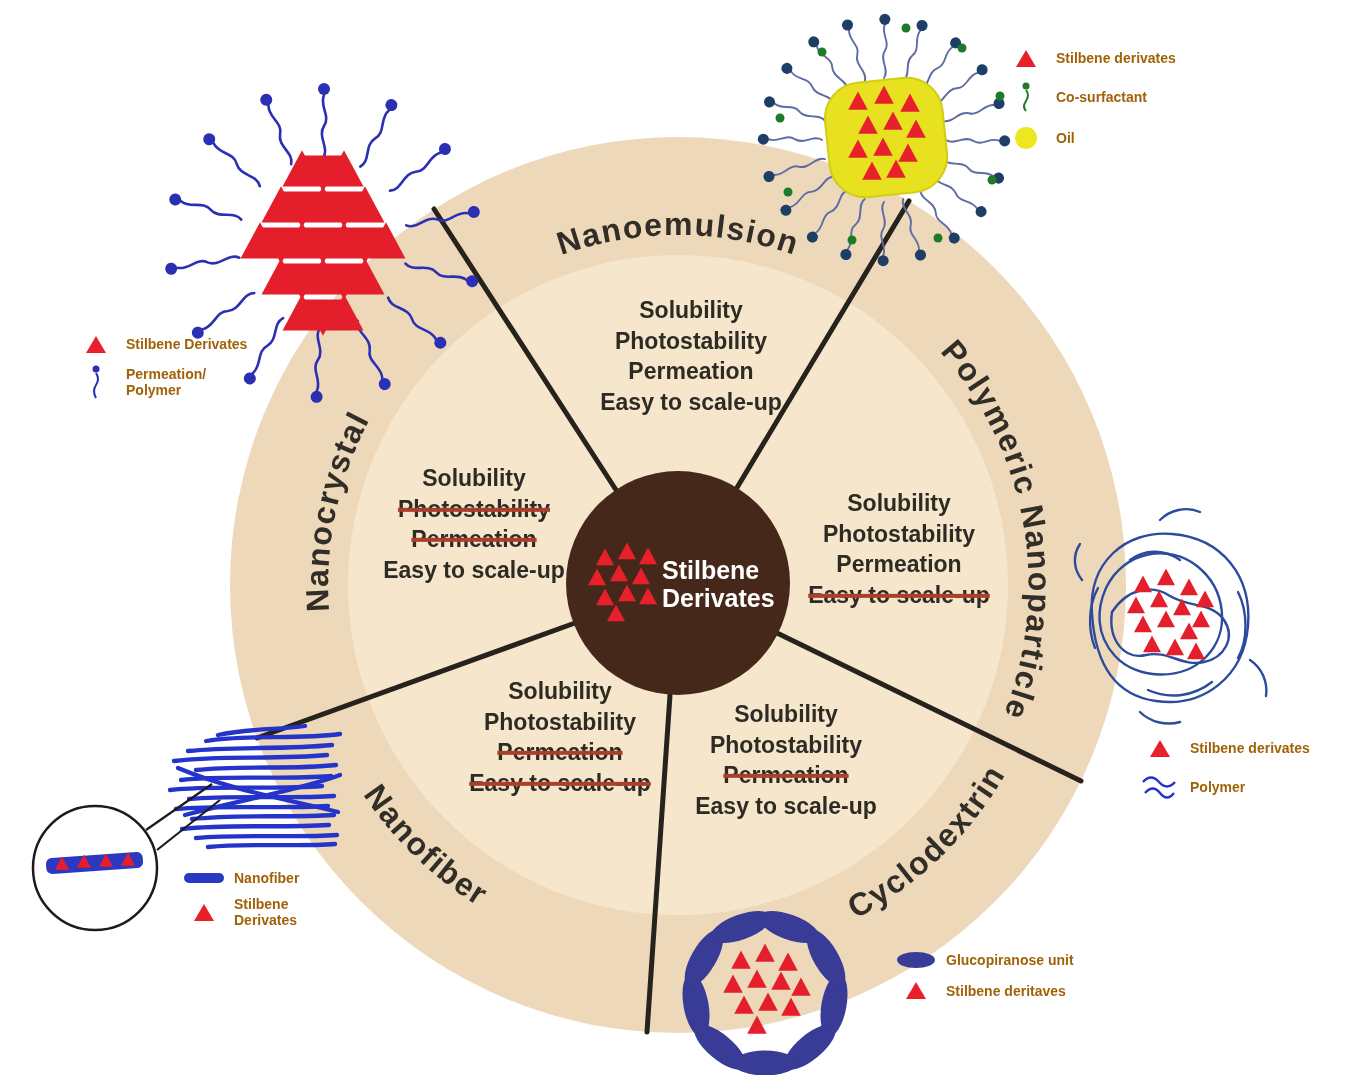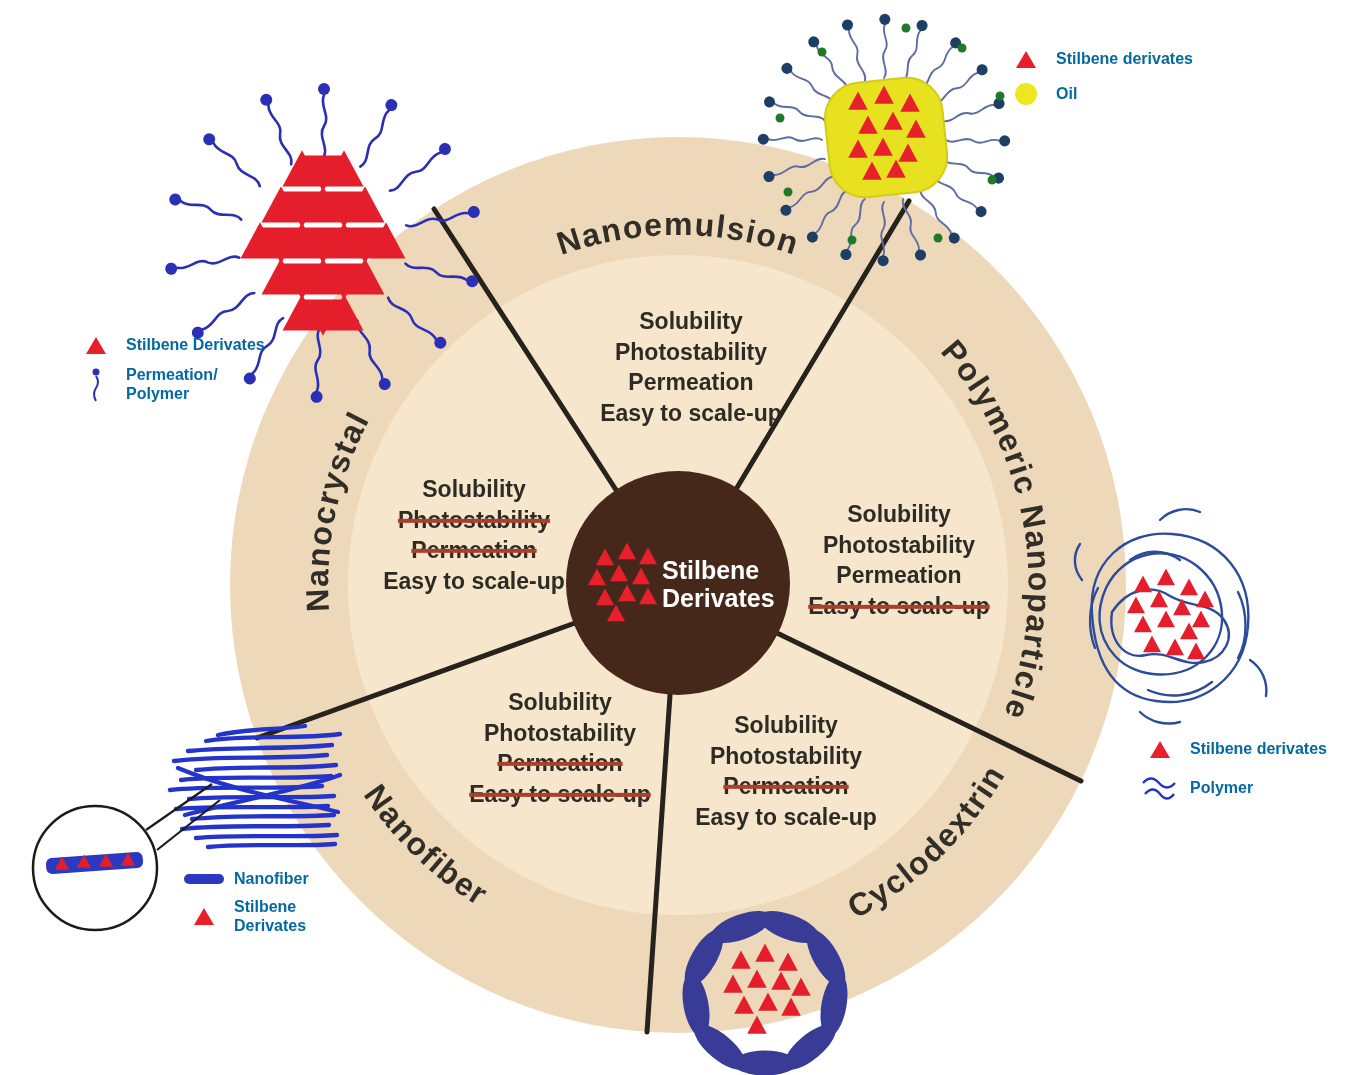--- a/index.html
+++ b/index.html
@@ -3,25 +3,25 @@
 <meta charset="utf-8">
 <title>Diagram</title>
 <style>
   html,body{margin:0;padding:0;background:#fff;}
   .canvas{position:relative;width:1351px;height:1075px;background:#fff;overflow:hidden;
           font-family:"Liberation Sans",sans-serif;}
   .art{position:absolute;left:0;top:0;}
   .ringlabel{font-family:"Liberation Sans",sans-serif;font-weight:700;font-size:32px;
              fill:#312e28;letter-spacing:1.5px;}
   .sec{position:absolute;transform:translate(-50%,-50%);text-align:center;font-weight:700;
-       font-size:23px;line-height:1.33;color:#2e2b25;white-space:nowrap;margin-top:11px;}
+       font-size:23px;line-height:1.33;color:#2e2b25;white-space:nowrap;}
   .struck{text-decoration:line-through;text-decoration-color:#aa3f2c;text-decoration-thickness:3.5px;}
   .center-label{position:absolute;left:662px;top:556px;color:#ffffff;font-weight:700;
                 font-size:25px;line-height:1.12;}
-  .legend{position:absolute;display:flex;flex-direction:column;font-weight:700;font-size:16px;color:#0369a1;}
+  .legend{position:absolute;display:flex;flex-direction:column;font-weight:700;font-size:14px;color:#a16207;}
   .lrow{display:flex;align-items:center;gap:10px;}
   .licon{width:40px;flex:0 0 40px;display:flex;justify-content:center;align-items:center;}
   .llabel{white-space:pre-line;line-height:1.15;}
   .tri-icon{width:0;height:0;border-left:10px solid transparent;border-right:10px solid transparent;
             border-bottom:17px solid #e7202c;}
   .oil-icon{width:22px;height:22px;border-radius:50%;background:#ece71f;}
   .oval-icon{width:38px;height:16px;border-radius:50%;background:#383c96;}
   .bar-icon{width:40px;height:10px;border-radius:5px;background:#2a38c2;}
 </style>
 </head>
@@ -335,20 +335,29 @@
 
   <div class="legend" style="left:1006px;top:50px;gap:15px">
     <div class="lrow">
       <span class="licon">
           <span class="tri-icon"></span>
         </span>
       <span class="llabel">Stilbene derivates</span>
     </div>
     <div class="lrow">
       <span class="licon">
+        <svg width="14" height="30">
+            <circle cx="7" cy="4" r="3.5" fill="#1f7a28"></circle>
+            <path d="M7,8 q4,5 0,11 t0,10" stroke="#1f7a28" fill="none" stroke-width="2"></path>
+          </svg>
+      </span>
+      <span class="llabel">Co-surfactant</span>
+    </div>
+    <div class="lrow">
+      <span class="licon">
           <span class="oil-icon"></span>
         </span>
       <span class="llabel">Oil</span>
     </div>
   </div>
 
   <div class="legend" style="left:1140px;top:740px;gap:16px">
     <div class="lrow">
       <span class="licon">
           <span class="tri-icon"></span>
@@ -359,20 +368,34 @@
       <span class="licon">
         <svg width="40" height="28">
             <path d="M3,9 q8,-9 16,0 t16,0" stroke="#2433c9" fill="none" stroke-width="2.4"></path>
             <path d="M5,20 q8,-9 15,0 t14,0" stroke="#2433c9" fill="none" stroke-width="2.4"></path>
           </svg>
       </span>
       <span class="llabel">Polymer</span>
     </div>
   </div>
 
+  <div class="legend" style="left:896px;top:952px;gap:14px">
+    <div class="lrow">
+      <span class="licon">
+          <span class="oval-icon"></span>
+        </span>
+      <span class="llabel">Glucopiranose unit</span>
+    </div>
+    <div class="lrow">
+      <span class="licon">
+          <span class="tri-icon"></span>
+        </span>
+      <span class="llabel">Stilbene deritaves</span>
+    </div>
+  </div>
 
   <div class="legend" style="left:184px;top:870px;gap:10px">
     <div class="lrow">
       <span class="licon">
           <span class="bar-icon"></span>
         </span>
       <span class="llabel">Nanofiber</span>
     </div>
     <div class="lrow">
       <span class="licon">

